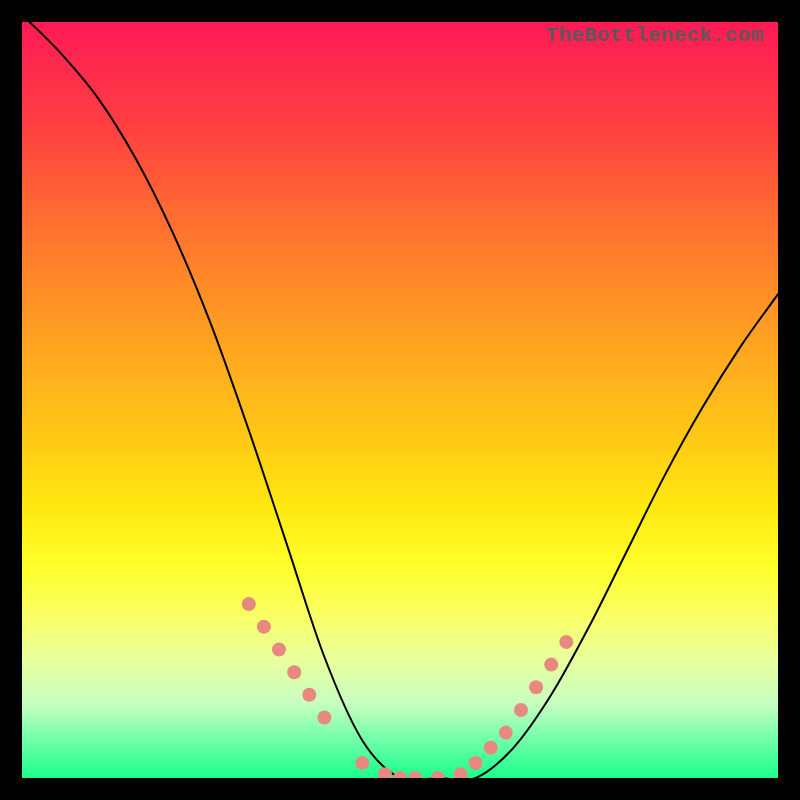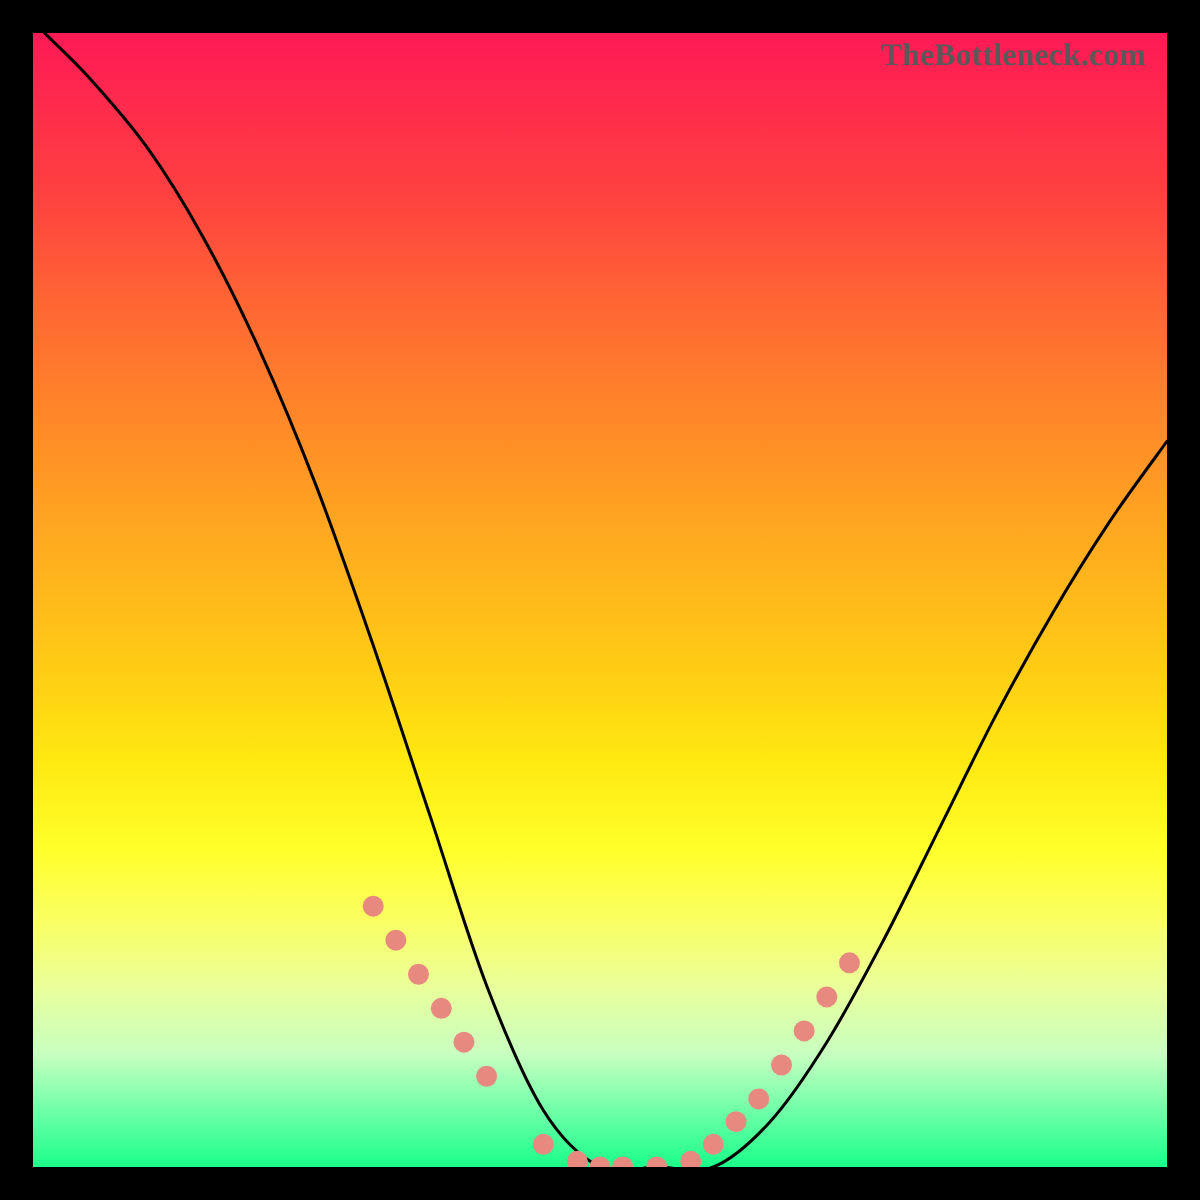--- a/index.html
+++ b/index.html
@@ -31,21 +31,21 @@
       #eaff9a 84%,
       #c8ffc0 90%,
       #70ffa8 95%,
       #1aff8a 100%
     );
   }
   .watermark {
     position: absolute;
     top: 2px;
     right: 14px;
-    font-family: Liberation Serif, serif;
+    font-family: Liberation Mono, monospace;
     font-size: 21px;
     font-weight: 600;
     color: #595959;
     letter-spacing: 0.2px;
     user-select: none;
   }
   svg.curve {
     position: absolute;
     left: 0; top: 0;
     width: 100%; height: 100%;

